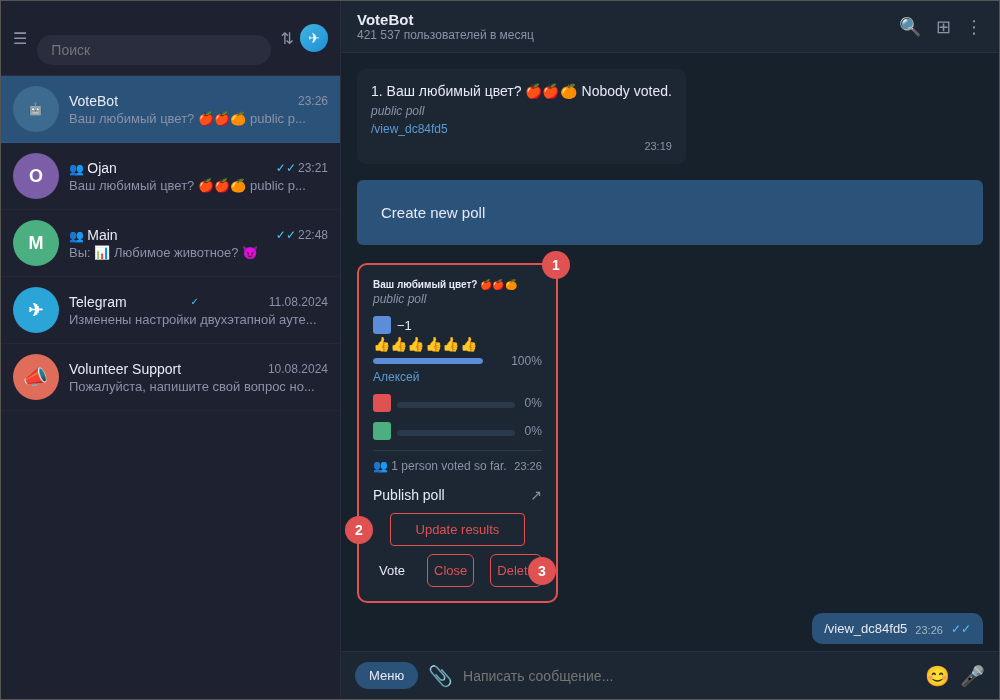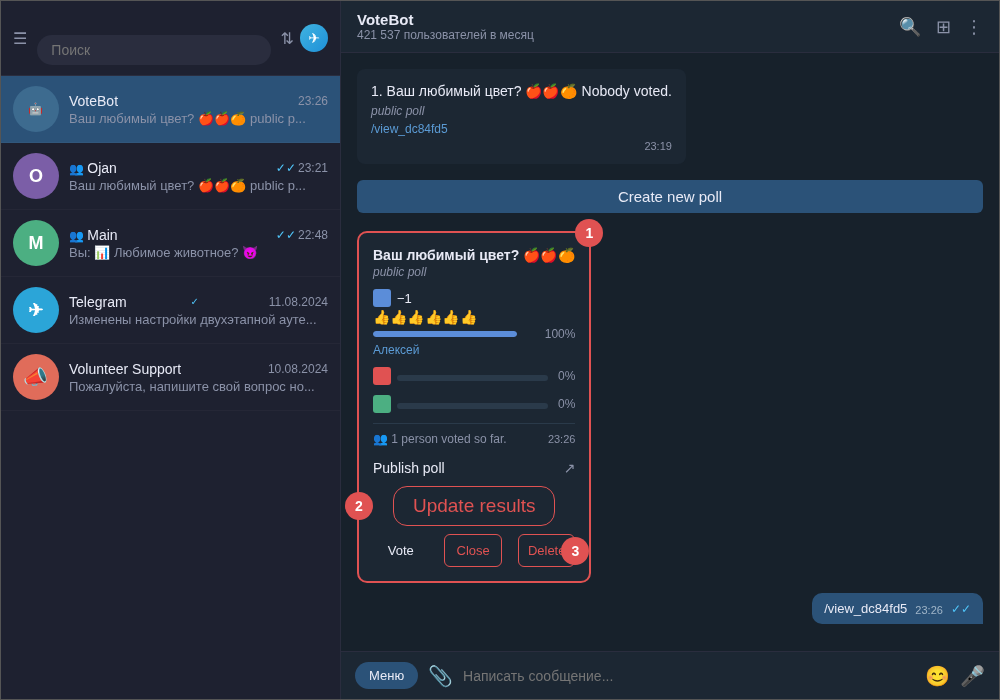--- a/index.html
+++ b/index.html
@@ -220,44 +220,44 @@
       font-size: 11px;
       text-align: right;
       margin-top: 4px;
     }
 
     
     .create-poll-btn {
       background: #2b5278;
       border: none;
       border-radius: 6px;
-      padding: 8px 24px;
+      padding: 24px 24px;
       color: #e8eaf6;
       font-size: 15px;
       cursor: pointer;
       margin-top: 6px;
       width: 100%;
-      text-align: center;
+      text-align: left;
       font-weight: 500;
     }
 
     
     .poll-card {
       border: 2px solid #e05252;
       border-radius: 10px;
       background: #1c2733;
       padding: 14px;
       max-width: 360px;
       align-self: flex-start;
       position: relative;
       margin-top: 8px;
     }
     .poll-title {
       color: #e8eaf6;
-      font-size: 14px;
+      font-size: 10px;
       font-weight: 600;
     }
     .poll-subtitle {
       color: #8b92a8;
       font-size: 12px;
       font-style: italic;
       margin-top: 2px;
     }
     .poll-option {
       margin-top: 10px;
@@ -329,24 +329,24 @@
       cursor: pointer;
     }
     .share-icon {
       color: #8b92a8;
       font-size: 14px;
       margin-left: auto;
     }
     .update-results-btn {
       background: transparent;
       border: 1.5px solid #e05252;
-      border-radius: 14px;
+      border-radius: 4px;
       padding: 8px 4px;
       color: #e05252;
-      font-size: 19px;
+      font-size: 13px;
       cursor: pointer;
       font-weight: 500;
       align-self: center;
       width: 80%;
     }
     .poll-bottom-btns {
       display: flex;
       justify-content: space-between;
       gap: 16px;
       margin-top: 4px;

